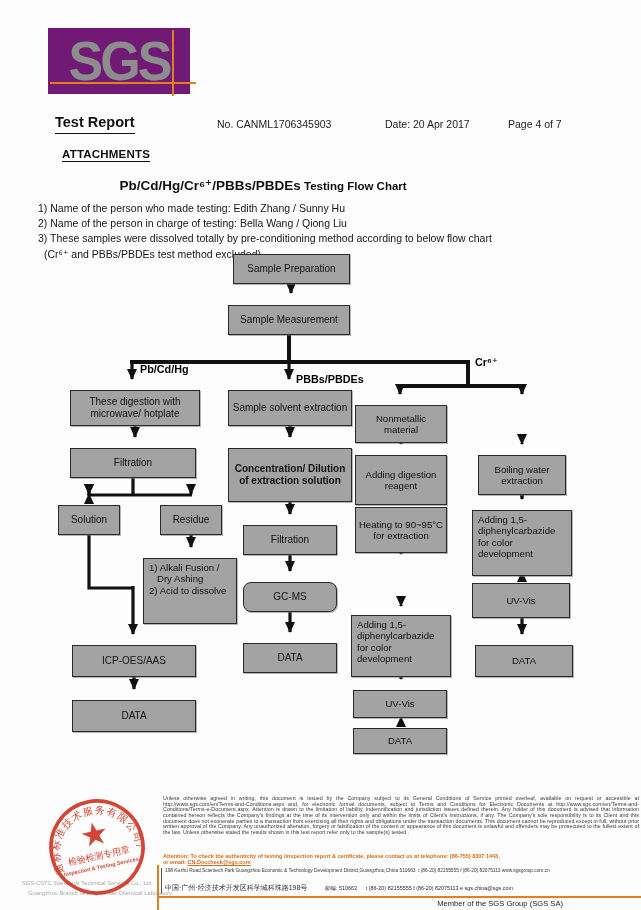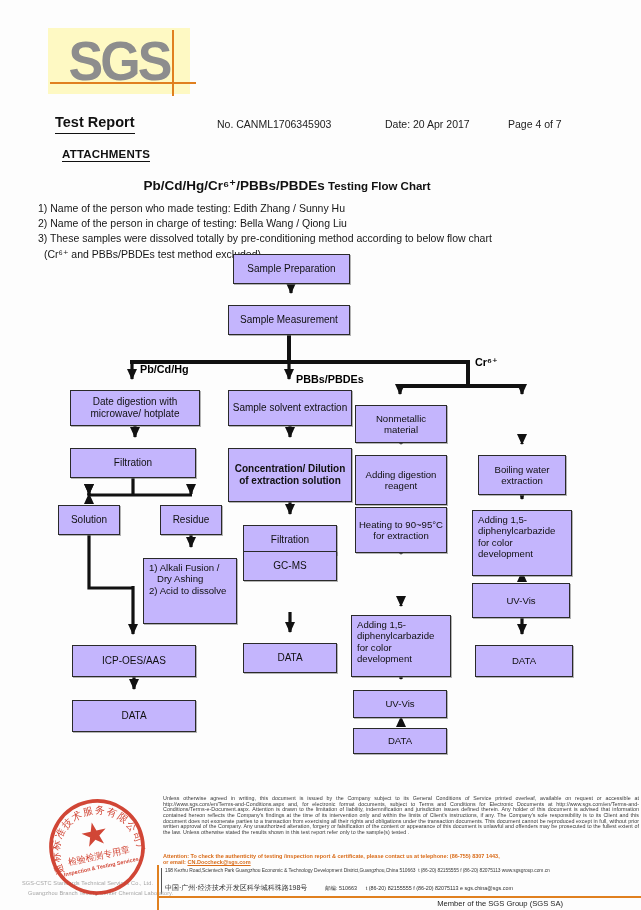--- a/index.html
+++ b/index.html
@@ -1,45 +1,45 @@
 <!DOCTYPE html>
 <html><head>
 <meta charset="utf-8">
 <style>
   * { margin:0; padding:0; box-sizing:border-box; }
   html,body { width:641px; height:910px; }
   body { font-family:"Liberation Sans","DejaVu Sans",sans-serif; background:#ffffff; color:#111; }
   .page { position:relative; width:641px; height:910px; background:#fdfdfd; overflow:hidden; }
 
   
-  .logo-block { position:absolute; left:48px; top:28px; width:142px; height:66px; background:#fef9c3;
+  .logo-block { position:absolute; left:48px; top:28px; width:142px; height:66px; background:#701a75;
                 display:flex; align-items:center; justify-content:center; }
   .logo-text { font-size:52px; font-weight:bold; color:#8d8d8d; letter-spacing:-3px; line-height:1;
                transform:scaleY(1.05); }
   .cross-h { position:absolute; left:50px; top:82px; width:146px; height:2px; background:#e0801f; }
   .cross-v { position:absolute; left:172px; top:30px; width:2px; height:66px; background:#e0801f; }
 
   .report-title { position:absolute; left:55px; top:114px; font-size:14.5px; font-weight:bold;
                   border-bottom:1.6px solid #111; padding-bottom:3px; }
   .hdr-meta { position:absolute; top:118px; font-size:10.5px; color:#222; }
   .report-no { left:217px; }
   .report-date { left:385px; }
   .report-pagenum { left:508px; }
 
   .attachments { position:absolute; left:62px; top:148px; font-size:11.5px; font-weight:bold;
                  border-bottom:1.6px solid #111; padding-bottom:1px; letter-spacing:.2px; }
-  .chart-title { position:absolute; left:0; top:176px; width:526px; text-align:center;margin-left:24px; }
+  .chart-title { position:absolute; left:0; top:176px; width:526px; text-align:center; }
   .ct-main { font-size:13.5px; font-weight:bold; }
   .ct-sub { font-size:11.5px; font-weight:bold; }
   .notes { position:absolute; left:38px; top:201px; font-size:10.5px; line-height:15.2px; color:#161616; }
   .note-cont { padding-left:6px; }
 
   
   .connectors { position:absolute; left:0; top:250px; }
-  .fbox { position:absolute; border:1.5px solid #2a2a2a; background:#c4b5fd;
+  .fbox { position:absolute; border:1.5px solid #2a2a2a; background:#a3a3a3;
           display:flex; align-items:center; justify-content:center; text-align:center;
           font-size:10px; line-height:1.18; color:#101010; padding:1px 2px;
           box-shadow:1px 1px 0 rgba(120,120,120,.55); }
   .fbox.small { font-size:9.6px; }
   .fbox.leftalign { display:block; text-align:left; padding:3px 4px 2px 5px; }
   .hang { padding-left:8px; text-indent:-8px; }
   .blabel { position:absolute; font-size:10.8px; font-weight:bold; color:#000; }
 
   
   .stamp { position:absolute; left:45px; top:795px; width:104px; height:104px;
@@ -152,35 +152,35 @@
     </g>
   </svg>
 
   <div class="blabel" style="left:140px; top:363px;">Pb/Cd/Hg</div>
   <div class="blabel" style="left:296px; top:365px;margin-top:8px;">PBBs/PBDEs</div>
   <div class="blabel" style="left:475px; top:356px;">Cr⁶⁺</div>
 
   <div class="fbox" style="left:233px; top:254px; width:117px; height:30px;">Sample Preparation</div>
   <div class="fbox" style="left:228px; top:305px; width:122px; height:30px;">Sample Measurement</div>
 
-  <div class="fbox" style="left:70px; top:390px; width:130px; height:36px;">Date digestion with microwave/ hotplate</div>
+  <div class="fbox" style="left:70px; top:390px; width:130px; height:36px;">These digestion with microwave/ hotplate</div>
   <div class="fbox" style="left:70px; top:448px; width:126px; height:30px;">Filtration</div>
   <div class="fbox" style="left:58px; top:505px; width:62px; height:30px;">Solution</div>
   <div class="fbox" style="left:160px; top:505px; width:62px; height:30px;">Residue</div>
   <div class="fbox leftalign small" style="left:143px; top:558px; width:94px; height:66px;">
     <div class="hang">1) Alkali Fusion / Dry Ashing</div>
     <div class="hang">2) Acid to dissolve</div>
   </div>
   <div class="fbox" style="left:72px; top:645px; width:124px; height:32px;">ICP-OES/AAS</div>
   <div class="fbox" style="left:72px; top:700px; width:124px; height:32px;">DATA</div>
 
   <div class="fbox" style="left:228px; top:390px; width:124px; height:36px;">Sample solvent extraction</div>
   <div class="fbox" style="left:228px; top:448px; width:124px; height:54px;font-weight:bold;">Concentration/ Dilution of extraction solution</div>
   <div class="fbox" style="left:243px; top:525px; width:94px; height:30px;">Filtration</div>
-  <div class="fbox" style="left:243px; top:551px; width:94px; height:30px;">GC-MS</div>
+  <div class="fbox" style="left:243px; top:582px; width:94px; height:30px;border-radius:8px;">GC-MS</div>
   <div class="fbox" style="left:243px; top:643px; width:94px; height:30px;">DATA</div>
 
   <div class="fbox small" style="left:355px; top:405px; width:92px; height:38px;">Nonmetallic material</div>
   <div class="fbox small" style="left:355px; top:455px; width:92px; height:50px;">Adding digestion reagent</div>
   <div class="fbox small" style="left:355px; top:507px; width:92px; height:46px;">Heating to 90~95°C for extraction</div>
   <div class="fbox leftalign small" style="left:351px; top:615px; width:100px; height:62px;">Adding 1,5-diphenylcarbazide for color development</div>
   <div class="fbox small" style="left:353px; top:690px; width:94px; height:28px;">UV-Vis</div>
   <div class="fbox small" style="left:353px; top:728px; width:94px; height:26px;">DATA</div>
 
   <div class="fbox small" style="left:478px; top:455px; width:88px; height:40px;">Boiling water extraction</div>

